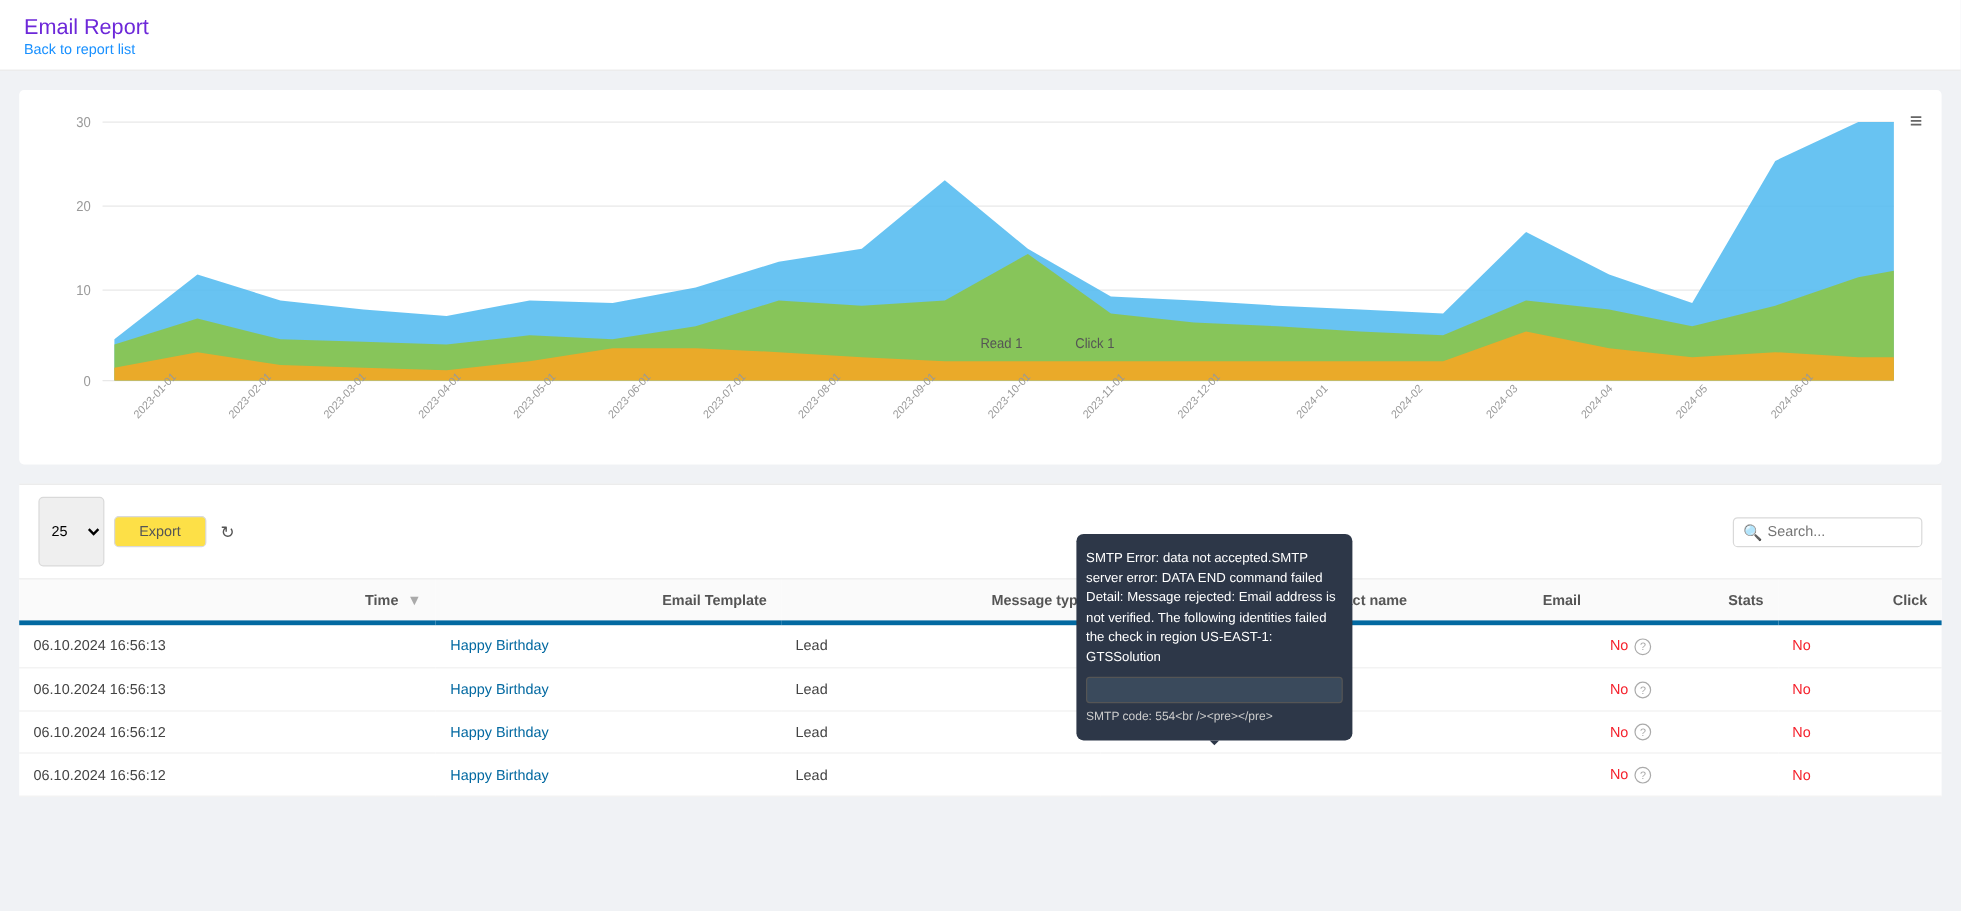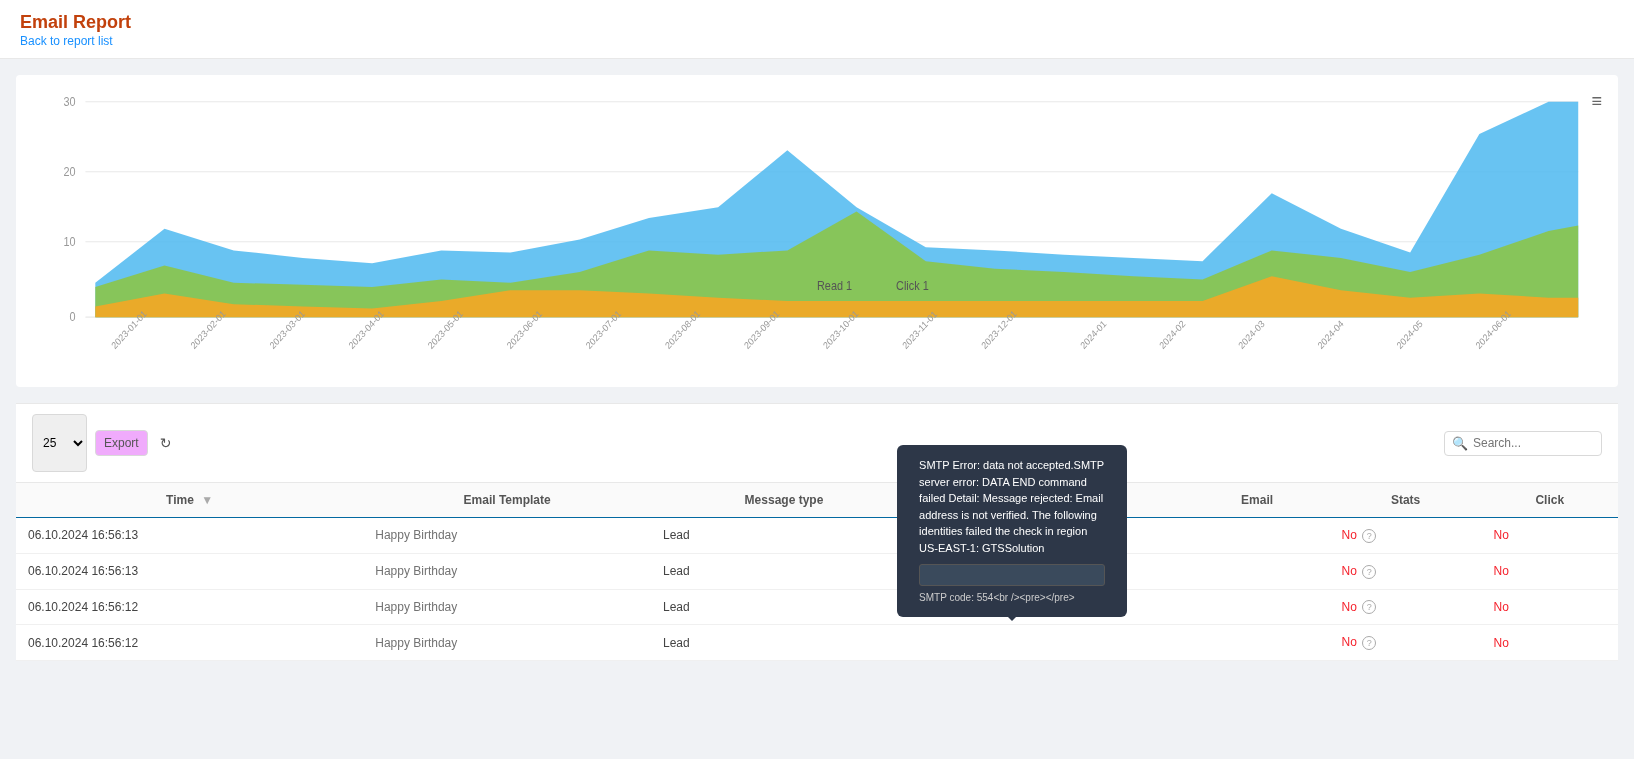--- a/index.html
+++ b/index.html
@@ -1,51 +1,51 @@
 <!DOCTYPE html>
 <html><head>
   <meta charset="utf-8">
   <style>
     * { box-sizing: border-box; margin: 0; padding: 0; }
     body { font-family: -apple-system, BlinkMacSystemFont, 'Segoe UI', Arial, sans-serif; font-size: 13px; background: #f0f2f5; color: #333; }
 
     .page-header { background: #fff; padding: 12px 20px 10px 20px; border-bottom: 1px solid #e8e8e8; }
-    .page-title { font-size: 18px; font-weight: 700; color: #c2410c; }
+    .page-title { font-size: 18px; font-weight: 400; color: #6d28d9; }
     .back-link { color: #1890ff; font-size: 12px; cursor: pointer; text-decoration: none; }
 
     .chart-section { background: #fff; margin: 16px; padding: 16px 20px; border-radius: 4px; position: relative; }
     .chart-title { text-align: center; font-size: 15px; color: #444; margin-bottom: 10px; }
     .chart-menu-icon { position: absolute; top: 16px; right: 16px; cursor: pointer; font-size: 18px; color: #666; }
 
     .chart-container { position: relative; width: 100%; height: 280px; }
     .chart-svg { width: 100%; height: 100%; }
 
     .legend { display: flex; justify-content: center; gap: 24px; margin-top: 8px; }
     .legend-item { display: flex; align-items: center; gap: 6px; font-size: 12px; color: #555; }
     .legend-dot { width: 10px; height: 10px; border-radius: 50%; }
 
     .table-controls { background: #fff; margin: 0 16px; padding: 10px 16px; display: flex; align-items: center; gap: 8px; border-top: 1px solid #e8e8e8; }
     .per-page-select { border: 1px solid #d9d9d9; border-radius: 4px; padding: 20px 6px; font-size: 12px; cursor: pointer; }
-    .export-btn { background: #f0abfc; border: 1px solid #d9d9d9; border-radius: 4px; padding: 5px 8px; font-size: 12px; cursor: pointer; color: #555; }
+    .export-btn { background: #fde047; border: 1px solid #d9d9d9; border-radius: 4px; padding: 5px 20px; font-size: 12px; cursor: pointer; color: #555; }
     .refresh-btn { background: none; border: none; cursor: pointer; color: #555; font-size: 14px; padding: 4px; }
     .search-wrapper { margin-left: auto; display: flex; align-items: center; border: 1px solid #d9d9d9; border-radius: 4px; padding: 4px 8px; background: #fff; }
     .search-icon { color: #999; margin-right: 4px; font-size: 13px; }
     .search-input { border: none; outline: none; font-size: 12px; width: 120px; color: #701a75; }
 
     .data-table { background: #fff; margin: 0 16px 16px 16px; border-top: 1px solid #e8e8e8; }
     .data-table table { width: 100%; border-collapse: collapse; }
-    .data-table thead th { background: #fafafa; padding: 10px 12px; text-align: center; font-size: 12px; font-weight: 600; color: #555; border-bottom: 1px solid #0369a1; white-space: nowrap; }
+    .data-table thead th { background: #fafafa; padding: 10px 12px; text-align: right; font-size: 12px; font-weight: 600; color: #555; border-bottom: 4px solid #0369a1; white-space: nowrap; }
     .data-table tbody td { padding: 10px 12px; font-size: 12px; color: #444; border-bottom: 1px solid #f0f0f0; }
     .sort-icon { margin-left: 4px; color: #aaa; }
-    .template-link { color: #737373; cursor: pointer; }
+    .template-link { color: #0369a1; cursor: pointer; }
     .status-no { color: #f5222d; font-weight: 500; }
     .status-no-open { color: #f5222d; }
     .help-icon { display: inline-flex; align-items: center; justify-content: center; width: 14px; height: 14px; border-radius: 50%; border: 1px solid #aaa; color: #aaa; font-size: 9px; cursor: pointer; margin-left: 2px; vertical-align: middle; }
 
-    .tooltip-popup { position: absolute; background: #2d3748; color: #fff; border-radius: 6px; padding: 12px 22px; font-size: 11px; line-height: 1.5; width: 230px; z-index: 100; top: 370px; left: 55%; }
+    .tooltip-popup { position: absolute; background: #2d3748; color: #fff; border-radius: 6px; padding: 12px 8px; font-size: 11px; line-height: 1.5; width: 230px; z-index: 100; top: 370px; left: 55%; }
     .tooltip-popup::after { content: ''; position: absolute; bottom: -8px; left: 50%; transform: translateX(-50%); border: 4px solid transparent; border-top-color: #2d3748; }
     .tooltip-input { width: 100%; margin-top: 8px; padding: 4px 6px; border: 1px solid #555; border-radius: 3px; background: #3a4a5c; color: #fff; font-size: 11px; }
     .tooltip-code { font-size: 10px; color: #ccc; margin-top: 4px; }
   </style>
 </head>
 <body>
 
 <div class="page-header">
   <div class="page-title">Email Report</div>
   <a class="back-link">Back to report list</a>

